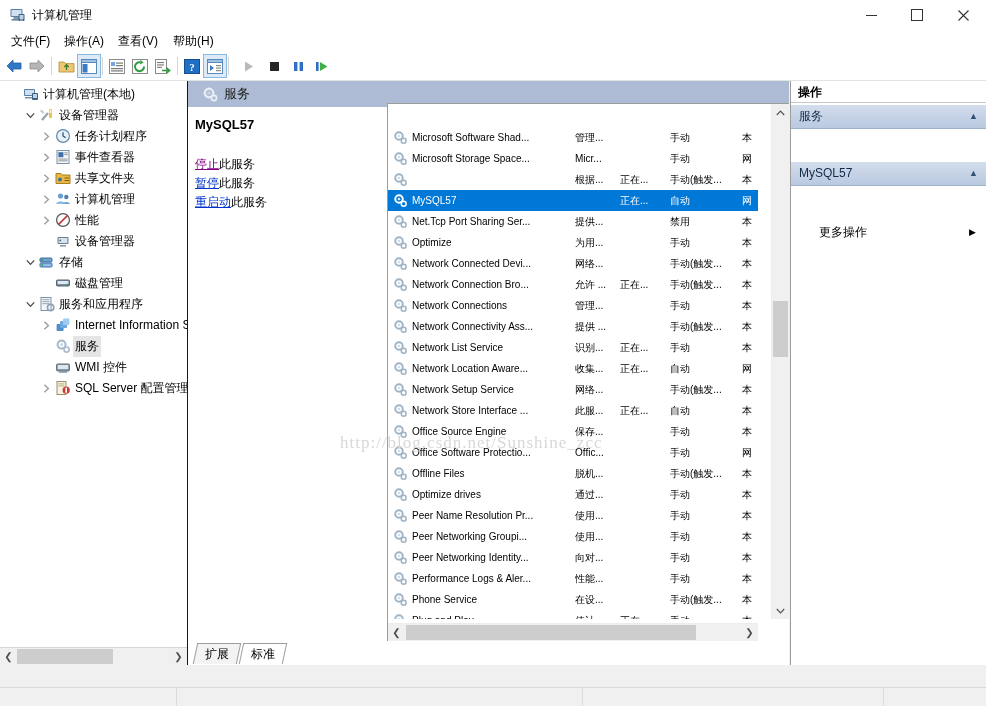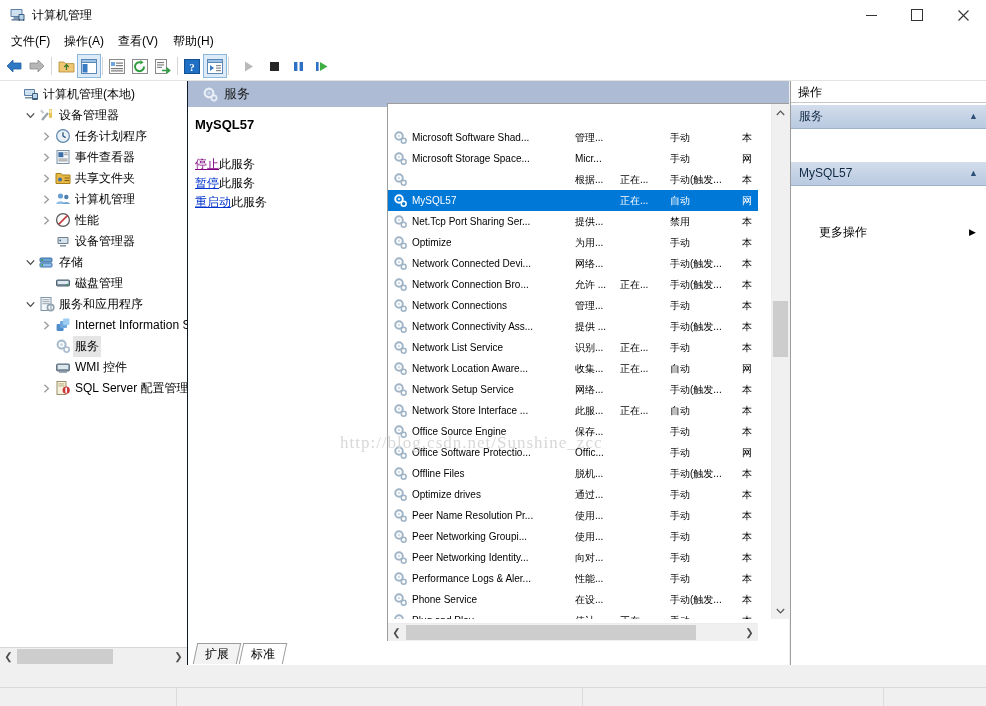--- a/index.html
+++ b/index.html
@@ -90,21 +90,21 @@
   .tabsbar{position:absolute;left:188px;top:560px;width:601px;height:24px;background:#fff;}
   .tab{position:absolute;top:2px;height:20px;line-height:20px;font-size:12px;color:#000;padding:0 9px;cursor:default;
        border:1px solid #9d9d9d;border-bottom:none;background:#f3f3f3;
        transform:skewX(-12deg);}
   .tab span{display:inline-block;transform:skewX(12deg);}
   .tab.on{background:#fff;}
 
   
   .rightpane{position:absolute;left:790px;top:0;width:196px;height:584px;background:#fff;border-left:1px solid #9d9d9d;}
   .rp-title{position:absolute;left:0;top:0;width:196px;height:22px;line-height:22px;padding-left:7px;box-sizing:border-box;
-            font-size:12px;font-weight:normal;color:#000;background:#fff;border-bottom:1px solid #c8c8c8;}
+            font-size:12px;font-weight:bold;color:#000;background:#fff;border-bottom:1px solid #c8c8c8;}
   .rp-group{position:absolute;left:0;width:196px;height:23px;background:linear-gradient(#d3ddec,#b9c9e0);border-top:1px solid #fff;border-bottom:1px solid #9fb2cc;}
   .rp-group .g-txt{position:absolute;left:8px;top:0;height:23px;line-height:23px;font-size:12px;color:#102a45;}
   .rp-group .g-chev{position:absolute;right:9px;top:0;height:23px;line-height:23px;font-size:9px;color:#2b4f75;}
   .rp-item{position:absolute;left:0;width:196px;height:23px;cursor:default;margin-top:37px;}
   .rp-item .i-txt{position:absolute;left:28px;top:0;height:23px;line-height:23px;font-size:12px;color:#000;}
   .rp-item .i-chev{position:absolute;right:11px;top:0;height:23px;line-height:23px;font-size:9px;color:#000;}
 
   
   .statusbar{position:absolute;left:0;top:687px;width:986px;height:19px;background:#f0f0f0;border-top:1px solid #d9d9d9;}
   .sb-seg{position:absolute;top:0;height:18px;border-right:1px solid #dcdcdc;}

